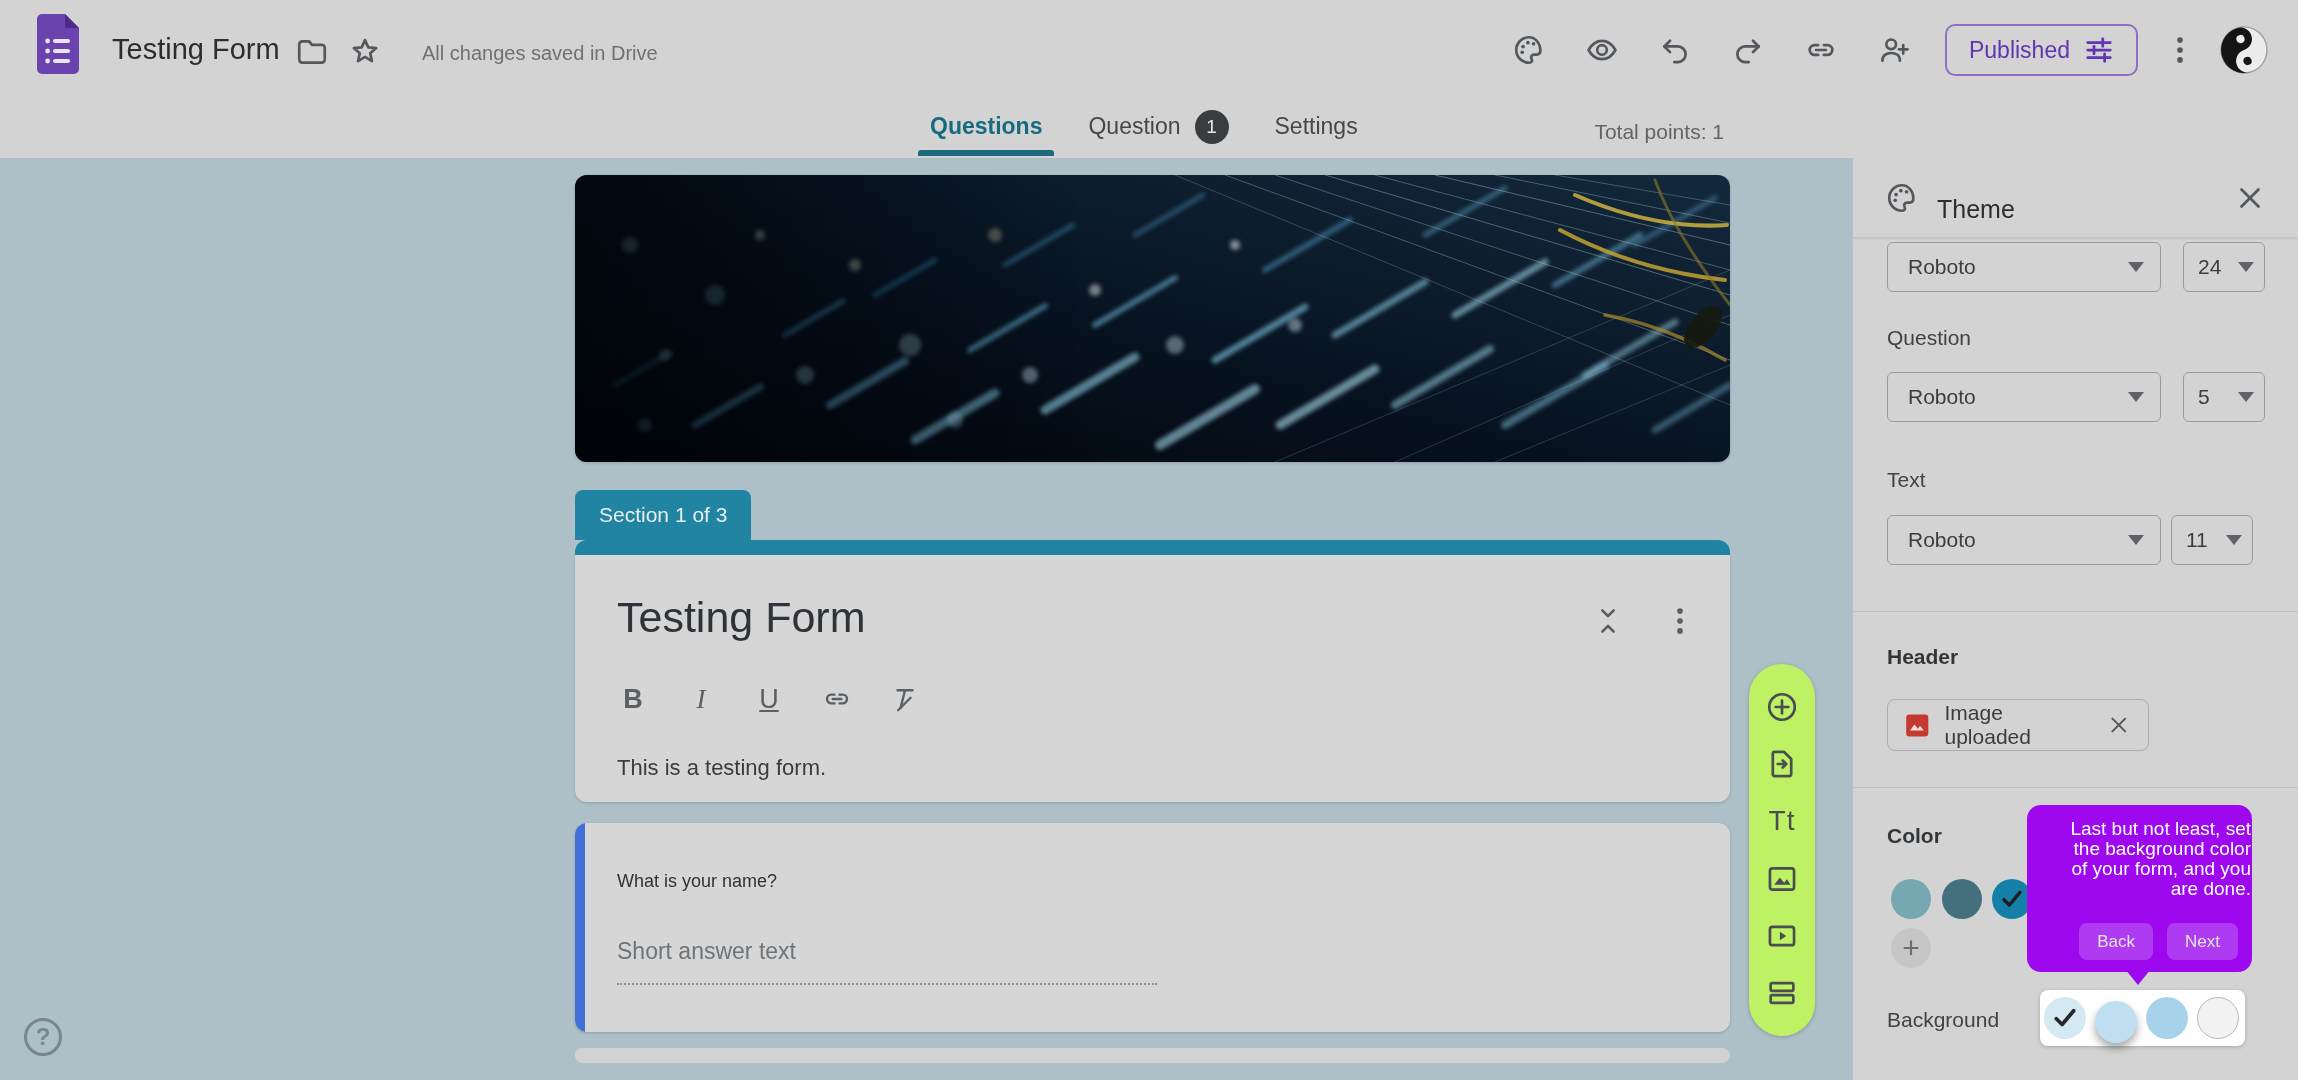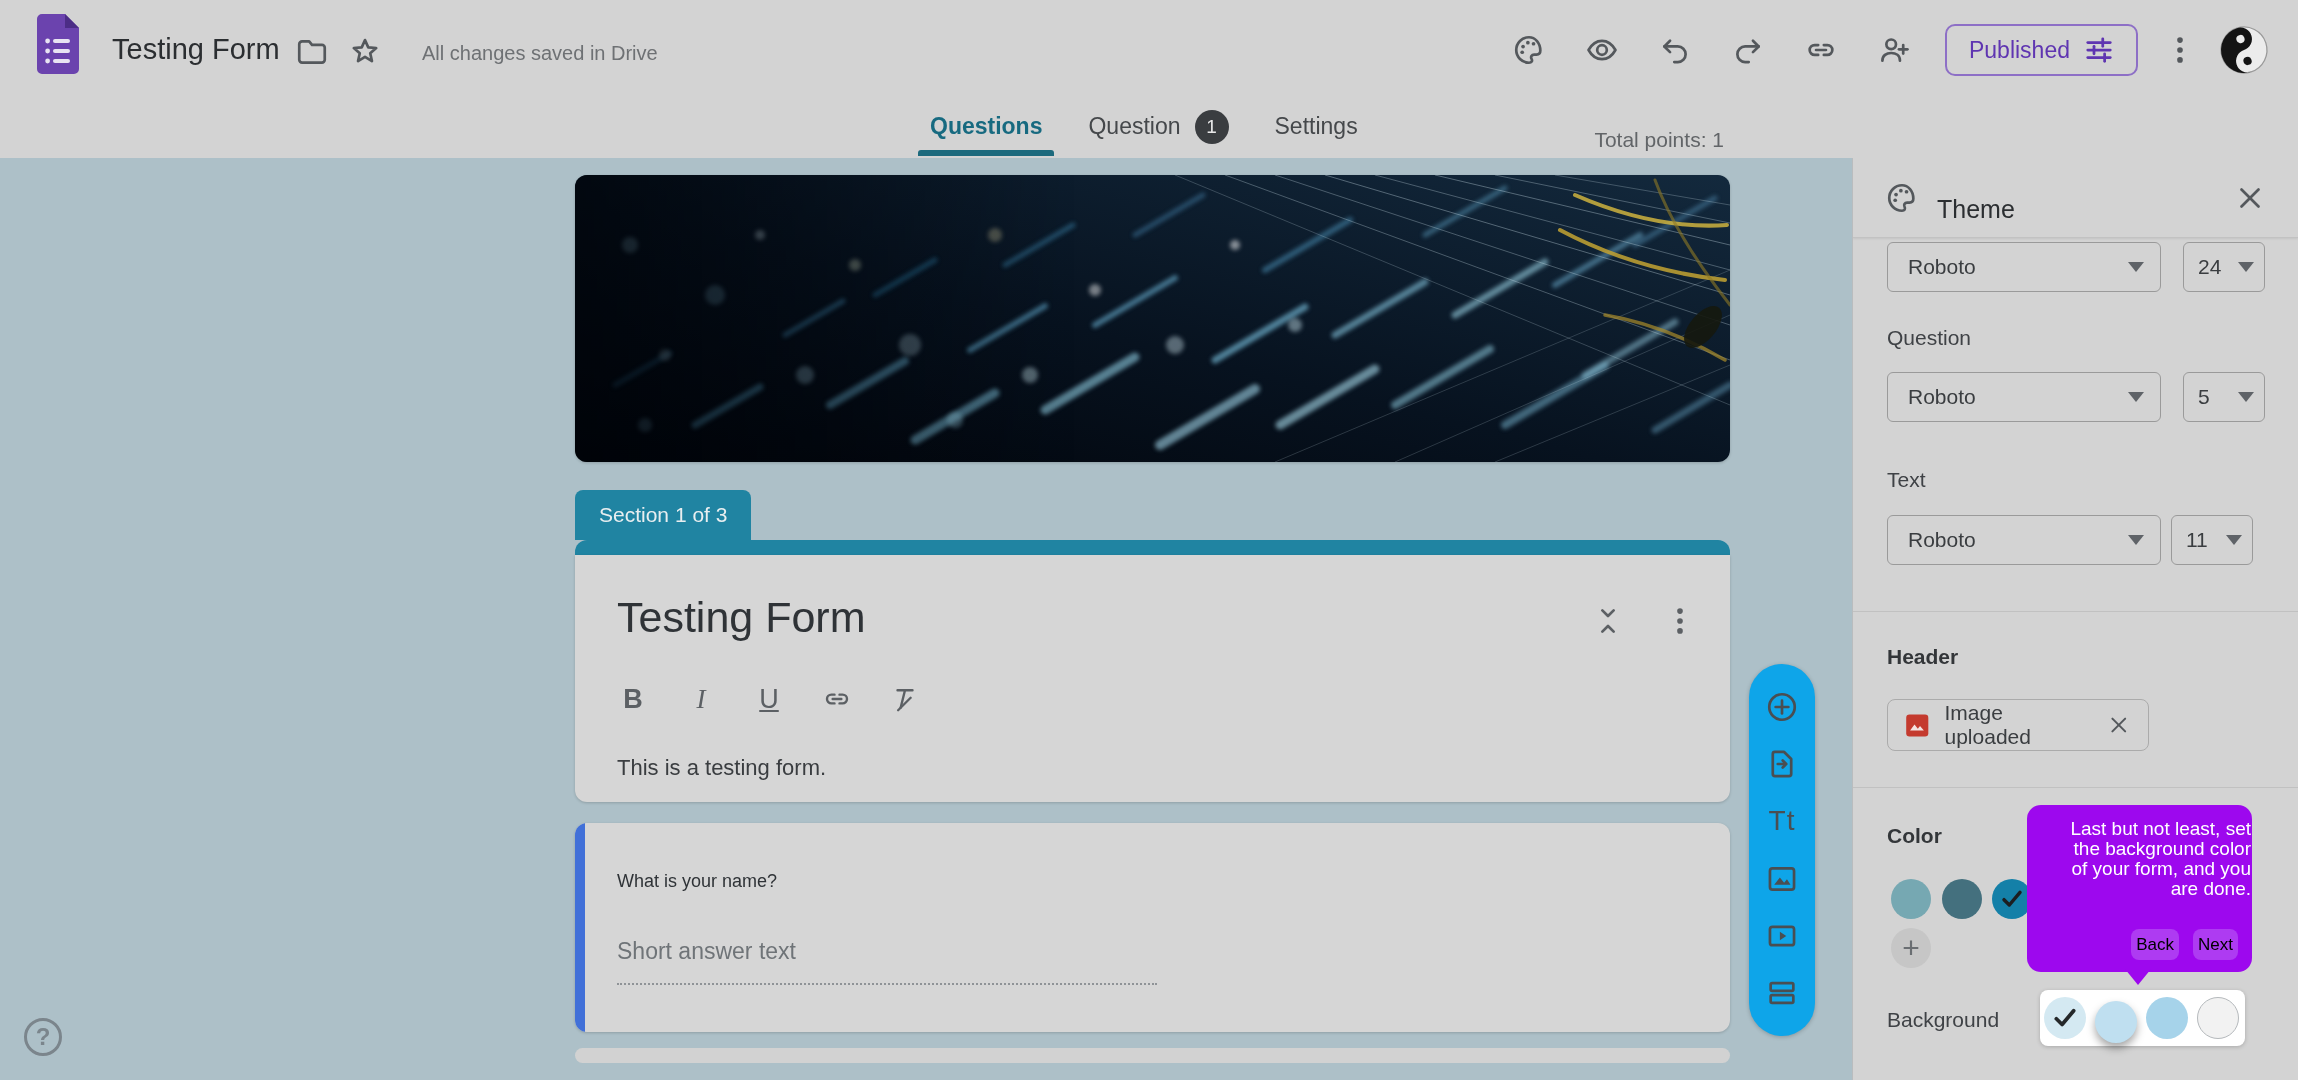--- a/index.html
+++ b/index.html
@@ -21,21 +21,21 @@
   .publish-btn svg { width:30px; height:30px; stroke:#5f35b1; fill:none; stroke-width:2.2; stroke-linecap:round; }
   .kebab-btn { width:40px; height:44px; display:flex; align-items:center; justify-content:center; margin-right:18px; cursor:pointer; }
   .avatar { width:52px; height:52px; border-radius:50%; overflow:hidden; cursor:pointer; }
 
   
   .tabs { position:absolute; left:930px; top:95px; height:63px; display:flex; align-items:center; gap:46px; }
   .tab { font-size:23px; color:#45484b; cursor:pointer; position:relative; height:63px; display:flex; align-items:center; gap:14px; }
   .tab.active { color:#176a80; font-weight:bold; }
   .tab.active .underline { position:absolute; left:-12px; right:-12px; bottom:2px; height:6px; background:#1d6a7d; border-radius:3px 3px 0 0; }
   .badge { width:34px; height:34px; border-radius:50%; background:#3a3d40; color:#e8e8e8; font-size:19px; display:flex; align-items:center; justify-content:center; }
-  .total-points { position:absolute; right:574px; top:128px; font-size:21px; color:#626568; }
+  .total-points { position:absolute; right:574px; top:120px; font-size:21px; color:#626568; }
 
   
   .banner { position:absolute; left:575px; top:175px; width:1155px; height:287px; border-radius:12px; overflow:hidden; cursor:pointer; box-shadow:0 1px 3px rgba(0,0,0,.18); }
   .section-chip { position:absolute; left:575px; top:490px; height:50px; padding:0 24px; background:#2084a2; color:#e8eef0; font-size:21px; display:flex; align-items:center; border-radius:8px 8px 0 0; }
   .title-card { position:absolute; left:575px; top:540px; width:1155px; height:262px; }
   .title-card .accent { height:15px; background:#2084a2; border-radius:12px 12px 0 0; }
   .title-card .body { height:247px; background:#d6d6d6; border-radius:0 0 12px 12px; box-shadow:0 1px 3px rgba(0,0,0,.18); position:relative; }
   .form-title { position:absolute; left:42px; top:38px; font-size:43px; color:#2f3337; }
   .card-topright { position:absolute; right:28px; top:44px; display:flex; gap:28px; }
   .card-topright .icon-btn { width:44px; height:44px; display:flex; align-items:center; justify-content:center; cursor:pointer; }
@@ -47,21 +47,21 @@
   .form-desc { position:absolute; left:42px; top:200px; font-size:22px; color:#3a3d40; }
 
   .question-card { position:absolute; left:575px; top:823px; width:1155px; height:209px; background:#d6d6d6; border-radius:12px; box-shadow:0 1px 3px rgba(0,0,0,.18); overflow:hidden; }
   .question-card .sel-stripe { position:absolute; left:0; top:0; width:10px; height:100%; background:#4170d8; }
   .question-title { position:absolute; left:42px; top:48px; font-size:18px; color:#2f3337; }
   .answer-placeholder { position:absolute; left:42px; top:115px; font-size:23px; color:#6f7478; cursor:text; }
   .answer-line { position:absolute; left:42px; top:160px; width:540px; border-bottom:2px dotted #8f9397; }
   .next-card-sliver { position:absolute; left:575px; top:1048px; width:1155px; height:15px; background:#d2d2d2; border-radius:8px; }
 
   
-  .float-toolbar { position:absolute; left:1749px; top:664px; width:66px; height:372px; background:#0ea5e9; border-radius:33px; box-shadow:0 1px 4px rgba(0,0,0,.22); display:flex; flex-direction:column; align-items:center; justify-content:space-around; padding:14px 8px; }
+  .float-toolbar { position:absolute; left:1749px; top:664px; width:66px; height:372px; background:#bef264; border-radius:33px; box-shadow:0 1px 4px rgba(0,0,0,.22); display:flex; flex-direction:column; align-items:center; justify-content:space-around; padding:14px 8px; }
   .float-toolbar .icon-btn { width:44px; height:44px; display:flex; align-items:center; justify-content:center; cursor:pointer; }
   .tt-glyph { font-size:28px; font-weight:500; color:#4a4e52; letter-spacing:1px; }
 
   
   .theme-panel { position:absolute; left:1852px; top:158px; width:446px; height:922px; background:#d3d3d3; border-left:1px solid #b9bcbe; z-index:10; overflow:hidden; }
   .panel-header { position:absolute; left:0; top:0; width:100%; height:80px; border-bottom:1px solid #c2c2c2; box-shadow:0 1px 2px rgba(0,0,0,.08); display:flex; align-items:center; }
   .panel-header .p-ic { margin-left:32px; }
   .panel-title { margin-left:18px; font-size:25px; color:#2b2e31;margin-top:24px; }
   .panel-close { position:absolute; right:26px; top:18px; width:44px; height:44px; display:flex; align-items:center; justify-content:center; cursor:pointer; }
   .dd { position:absolute; height:50px; border:1px solid #9a9a9a; border-radius:6px; display:flex; align-items:center; cursor:pointer; }
@@ -76,21 +76,21 @@
   .plus-swatch { position:absolute; left:38px; top:770px; width:40px; height:40px; border-radius:50%; background:#c6c6c6; color:#6a6e72; font-size:30px; display:flex; align-items:center; justify-content:center; cursor:pointer; }
   .spotlight { position:absolute; left:187px; top:832px; width:205px; height:56px; background:#ffffff; border-radius:8px; box-shadow:0 1px 4px rgba(0,0,0,.2); }
   .bg-swatch { position:absolute; top:7px; width:42px; height:42px; border-radius:50%; cursor:pointer; display:flex; align-items:center; justify-content:center; }
   .bg-swatch.bordered { border:1px solid #b5b9bc; }
   .bg-swatch.raised { box-shadow:0 5px 8px rgba(0,0,0,.35); transform:translateY(4px); }
 
   
   .tour-tooltip { position:absolute; left:2027px; top:805px; width:225px; height:167px; background:#9d08ee; border-radius:14px; z-index:60; color:#fff; }
   .tour-text { position:absolute; left:32px; top:14px; width:192px; font-size:19px; line-height:20px;text-align:right; }
   .tour-btns { position:absolute; right:14px; bottom:12px; display:flex; gap:14px; }
-  .tour-btn { background:#ae3bf2; color:#000000; border:none; border-radius:8px; height:31px; padding:0 5px; font-size:17px; font-family:inherit; cursor:pointer; }
+  .tour-btn { background:#ae3bf2; color:#e5e5e5; border:none; border-radius:8px; height:37px; padding:0 18px; font-size:17px; font-family:inherit; cursor:pointer; }
   .tour-caret { position:absolute; left:2125px; top:969px; width:0; height:0; border-left:13px solid transparent; border-right:13px solid transparent; border-top:16px solid #9d08ee; z-index:60; }
 
   .help-btn { position:absolute; left:24px; top:1018px; width:38px; height:38px; border-radius:50%; border:3px solid #7b858c; color:#7b858c; font-size:24px; font-weight:bold; display:flex; align-items:center; justify-content:center; cursor:pointer; }
 </style>
 </head>
 <body>
 
 <div id="app">
 
   <div class="topbar">

